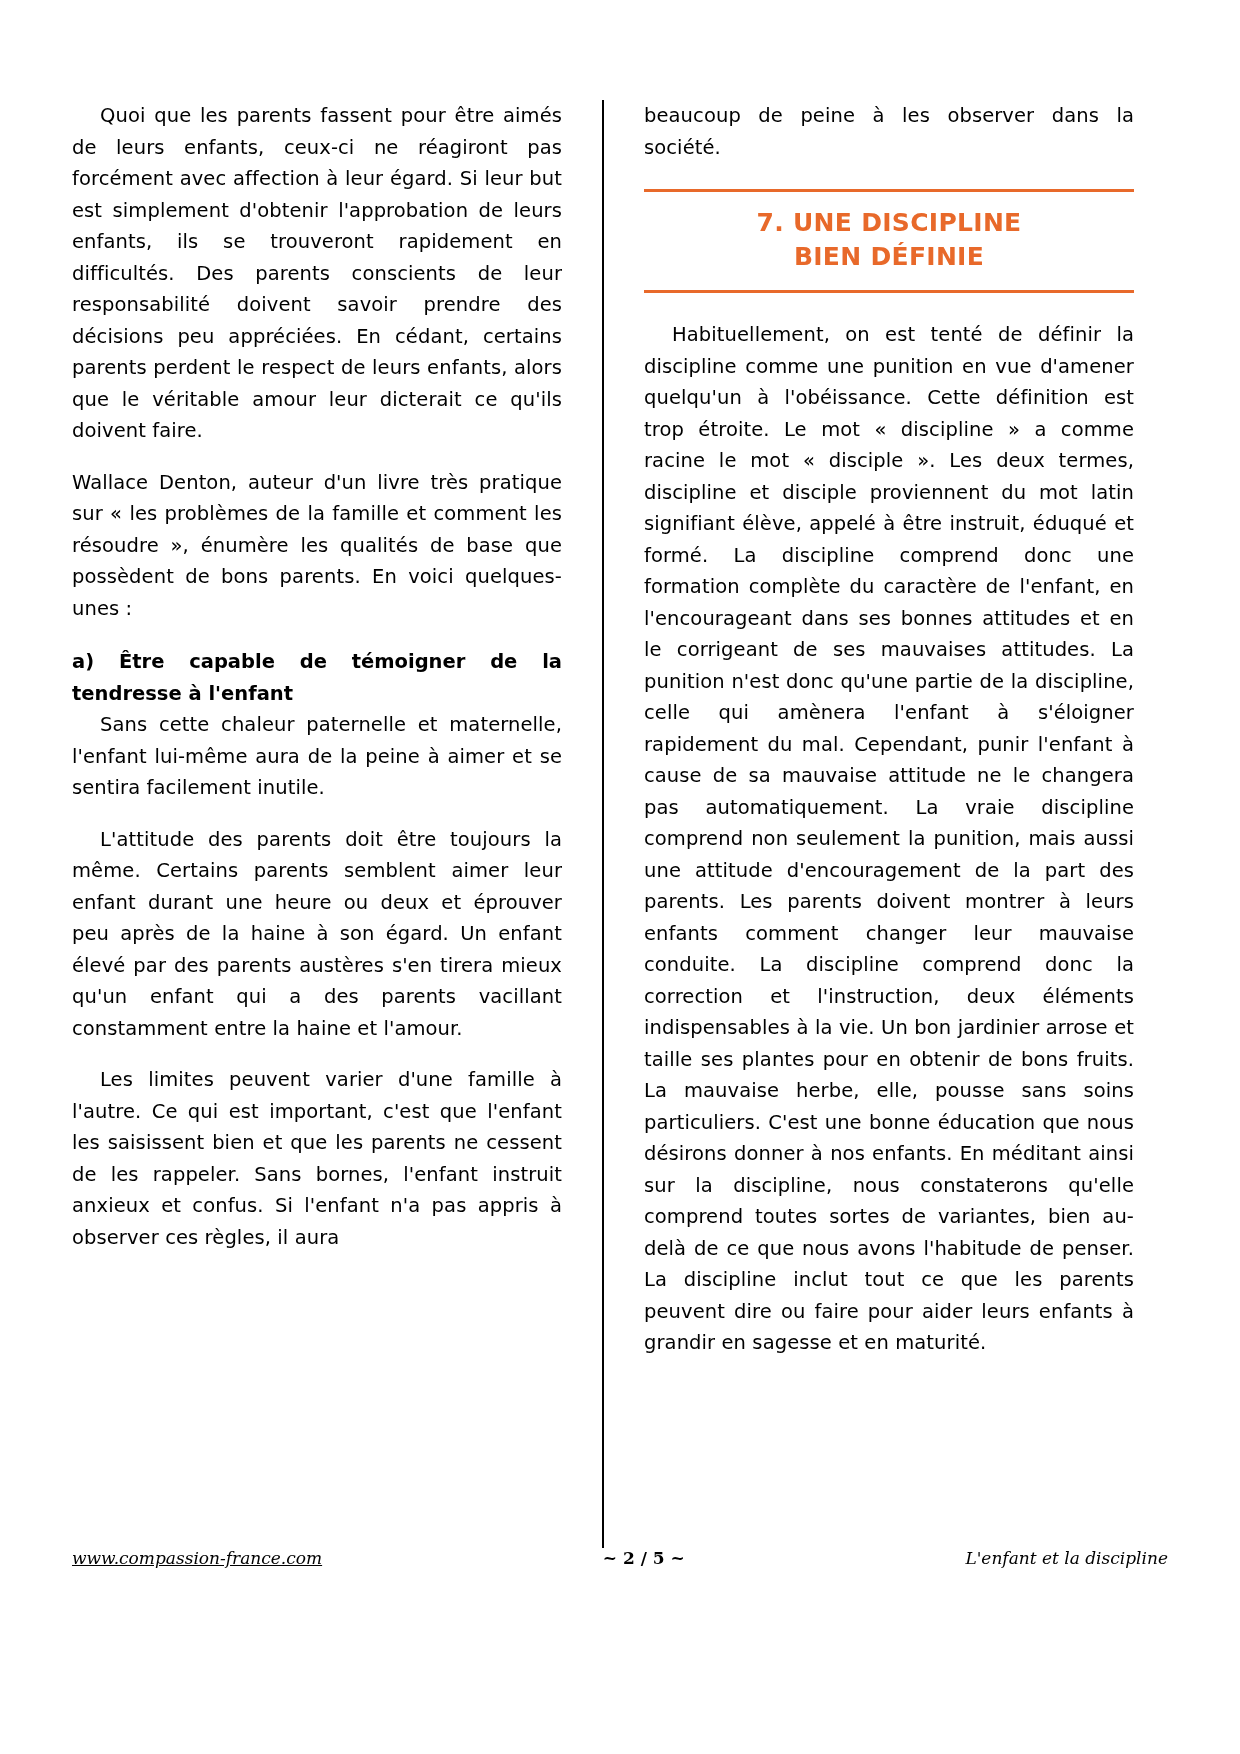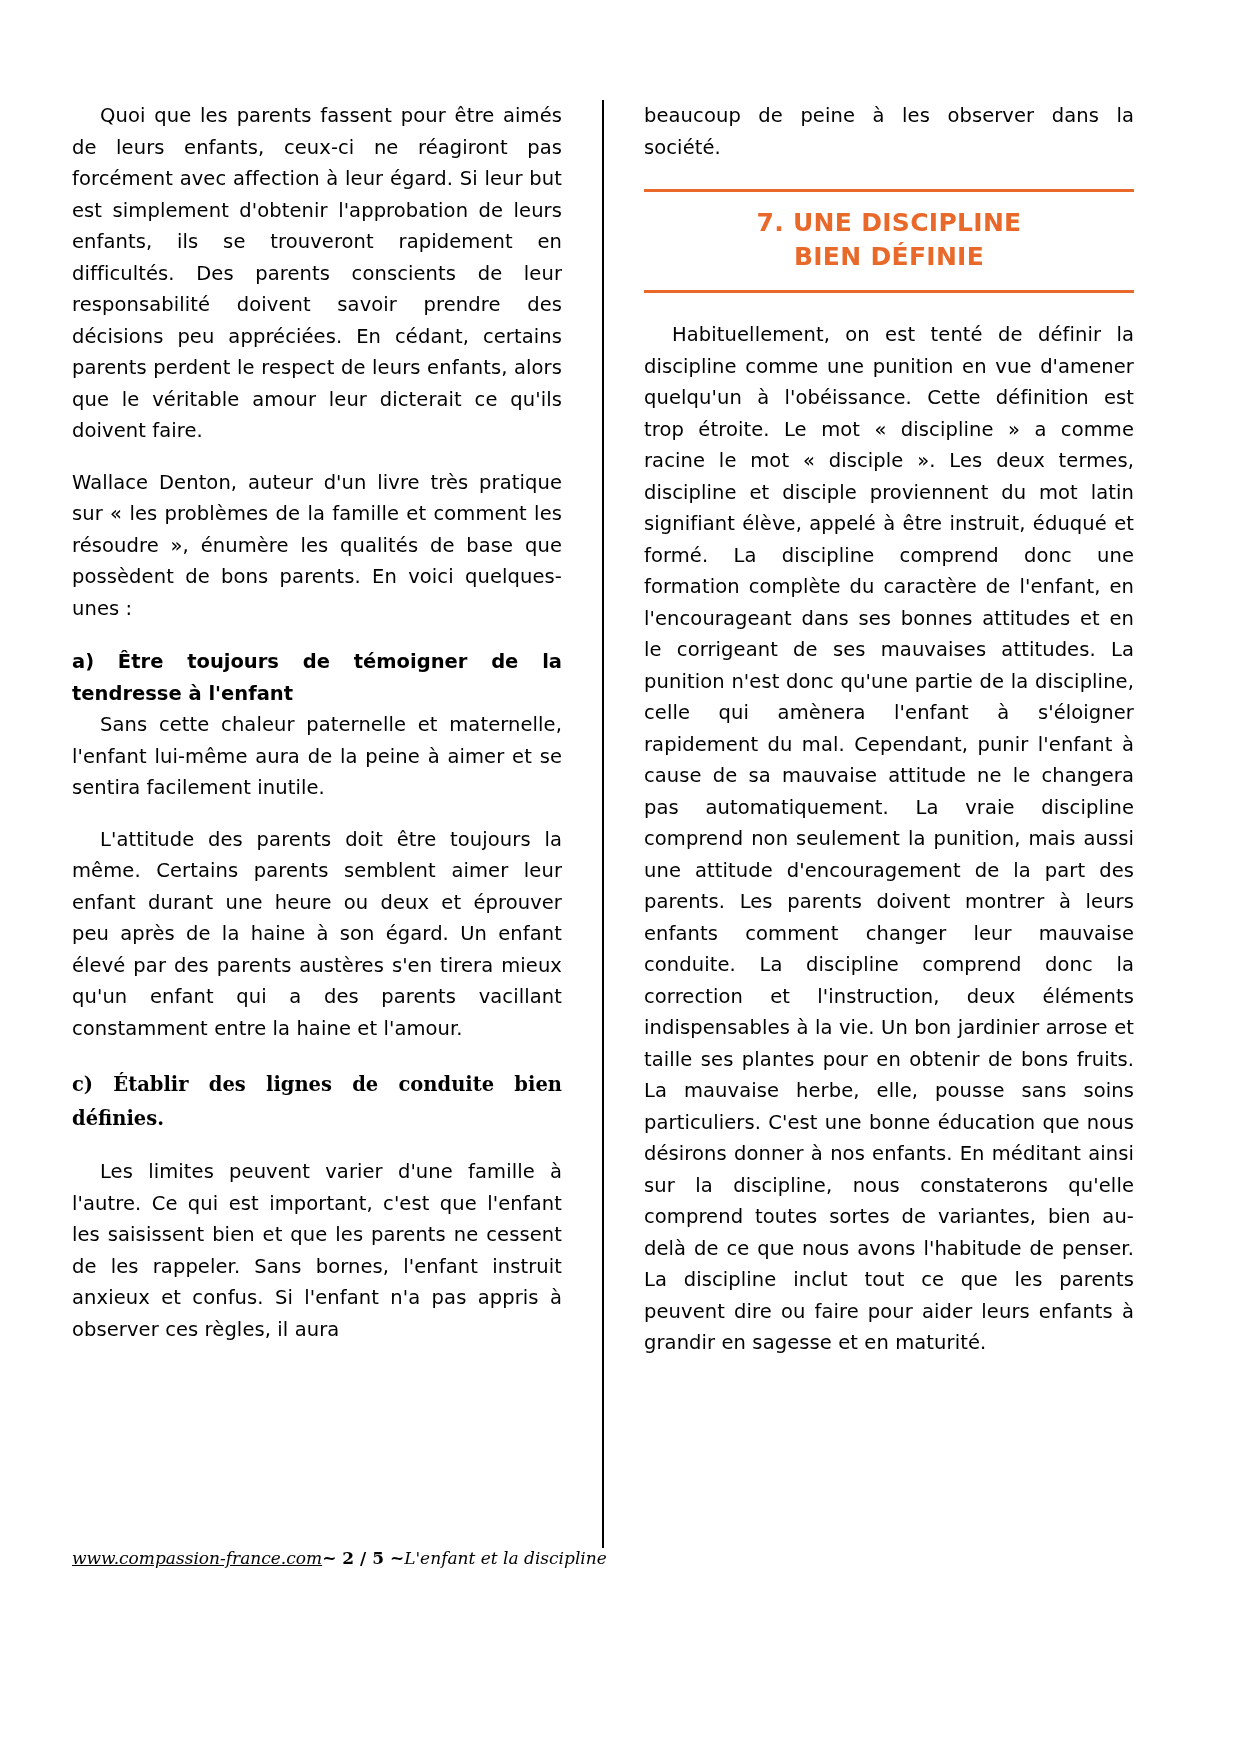--- a/index.html
+++ b/index.html
@@ -83,21 +83,21 @@
     letter-spacing: 0.3px;
   }
   .footer {
     position: absolute;
     left: 72px;
     right: 72px;
     bottom: 58px;
     display: flex;
     flex-direction: row;
     align-items: baseline;
-    justify-content: flex-start;
+    justify-content: space-between;
     font-size: 17px;
   }
   .footer-left {
     font-family: "DejaVu Serif", serif;
     font-style: italic;
     text-decoration: underline;
     color: #000;
   }
   .footer-center {
     font-family: "DejaVu Serif", serif;
@@ -110,24 +110,23 @@
 </style>
 </head>
 <body>
 
 <div class="page">
   <div class="columns">
 
     <div class="col col-left">
       <p class="indent">Quoi que les parents fassent pour être aimés de leurs enfants, ceux-ci ne réagiront pas forcément avec affection à leur égard. Si leur but est simplement d'obtenir l'approbation de leurs enfants, ils se trouveront rapidement en difficultés. Des parents conscients de leur responsabilité doivent savoir prendre des décisions peu appréciées. En cédant, certains parents perdent le respect de leurs enfants, alors que le véritable amour leur dicterait ce qu'ils doivent faire.</p>
       <p class="gap">Wallace Denton, auteur d'un livre très pratique sur « les problèmes de la famille et comment les résoudre », énumère les qualités de base que possèdent de bons parents. En voici quelques-unes :</p>
-      <div class="heading-sans">a) Être toujours de témoigner de la tendresse à l'enfant</div>
+      <div class="heading-sans">a) Être capable de témoigner de la tendresse à l'enfant</div>
       <p class="indent">Sans cette chaleur paternelle et maternelle, l'enfant lui-même aura de la peine à aimer et se sentira facilement inutile.</p>
       <p class="indent gap">L'attitude des parents doit être toujours la même. Certains parents semblent aimer leur enfant durant une heure ou deux et éprouver peu après de la haine à son égard. Un enfant élevé par des parents austères s'en tirera mieux qu'un enfant qui a des parents vacillant constamment entre la haine et l'amour.</p>
-      <div class="heading-serif">c) Établir des lignes de conduite bien définies.</div>
       <p class="indent gap">Les limites peuvent varier d'une famille à l'autre. Ce qui est important, c'est que l'enfant les saisissent bien et que les parents ne cessent de les rappeler. Sans bornes, l'enfant instruit anxieux et confus. Si l'enfant n'a pas appris à observer ces règles, il aura</p>
     </div>
 
     <div class="divider"></div>
 
     <div class="col col-right">
       <p>beaucoup de peine à les observer dans la société.</p>
       <div class="section-title-box">
         <div class="section-title">7. UNE DISCIPLINE</div>
         <div class="section-title">BIEN DÉFINIE</div>

